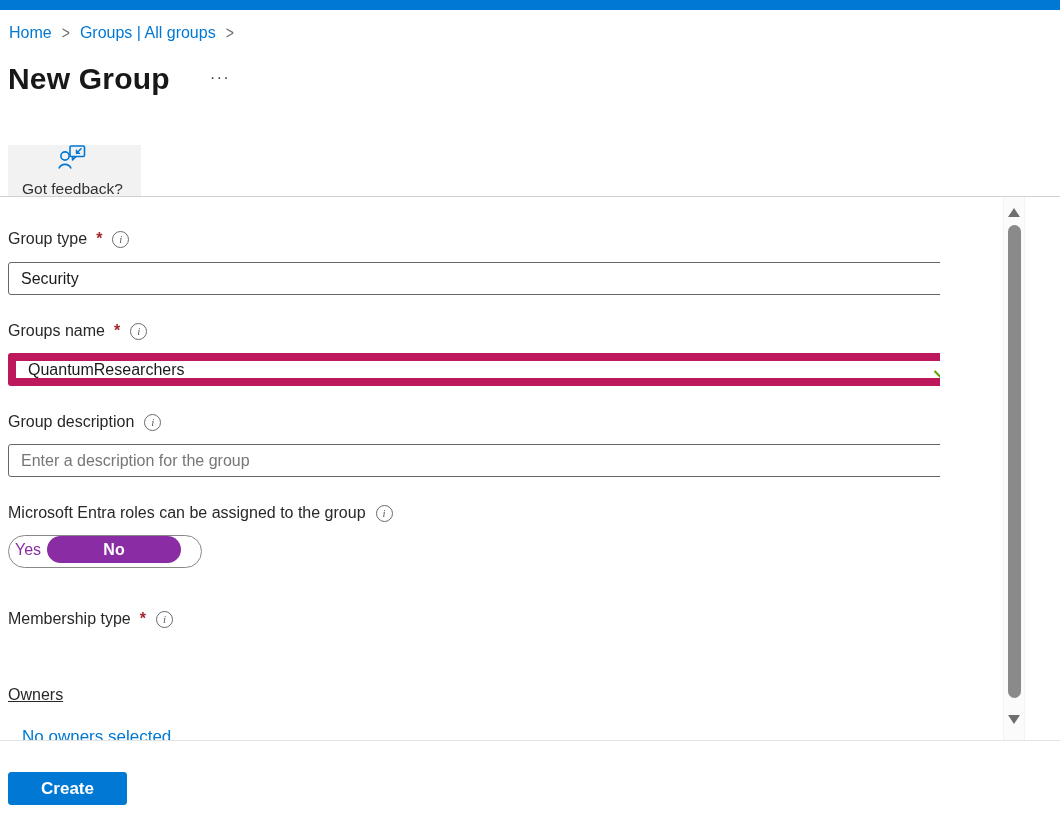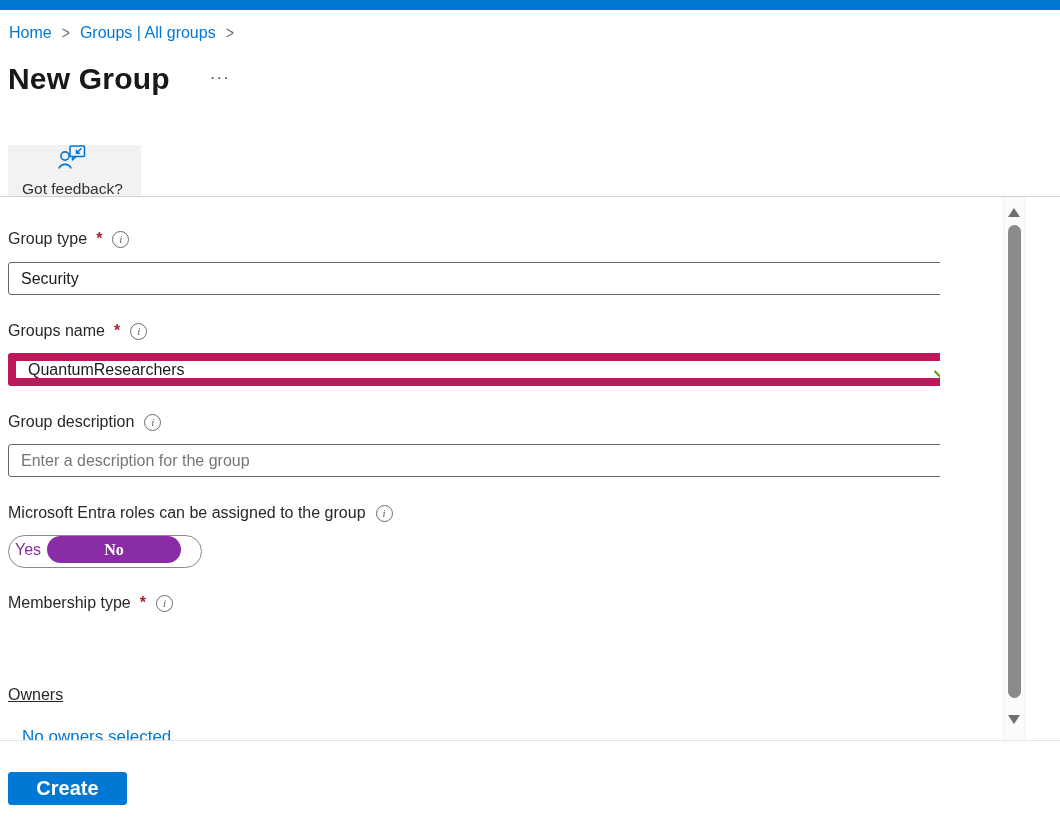--- a/index.html
+++ b/index.html
@@ -105,21 +105,21 @@
     border: 1px solid #8a8886; border-radius: 17px;
     background: #fff; display: flex; align-items: flex-start;
     overflow: hidden; cursor: pointer;
   }
   .toggle .opt {
     flex: 1; text-align: center; font-size: 16px; line-height: 27px;
   }
   .toggle .opt-yes { color: #8a2da5; }
   .toggle .opt-no {
     background: #8a2da5; color: #ffffff; font-weight: 700;
-    border-radius: 14px; height: 27px; margin: 0 20px 0 0; flex-basis: 96px; font-family: Liberation Serif, serif;
+    border-radius: 14px; height: 27px; margin: 0 20px 0 0; flex-basis: 96px;
   }
 
   .owners-link {
     position: absolute; left: 22px; top: 530px;
     font-size: 17px; color: #0078d4; text-decoration: none; cursor: pointer;
     white-space: nowrap;
   }
 
   
   .scroll-track {
@@ -148,21 +148,21 @@
   .bottom-divider {
     position: absolute; top: 740px; left: 0;
     width: 100%; height: 1px; background: #e4e4e4;
   }
 
   .create-btn {
     position: absolute; top: 772px; left: 8px;
     width: 119px; height: 33px;
     background: #0078d4; color: #ffffff;
     border: 1px solid #0078d4; border-radius: 3px;
-    font-size: 20px; font-weight: 700; font-family: inherit;
+    font-size: 17px; font-weight: 700; font-family: inherit;
     cursor: pointer;
   }
 </style>
 </head>
 <body>
 
 <div class="page">
 
   <div class="topbar"></div>
 
@@ -233,21 +233,21 @@
 
     <div class="field-label" style="top:307px;">
       <span>Microsoft Entra roles can be assigned to the group</span>
       <span class="info-icon">i</span>
     </div>
     <div class="toggle">
       <span class="opt opt-yes">Yes</span>
       <span class="opt opt-no">No</span>
     </div>
 
-    <div class="field-label" style="top:397px;">
+    <div class="field-label" style="top:413px;">
       <span>Membership type</span>
       <span class="req">*</span>
       <span class="info-icon">i</span>
     </div>
 
     <div class="field-label" style="top:489px;text-decoration:underline;">
       <span>Owners</span>
     </div>
     <a class="owners-link">No owners selected</a>
 

